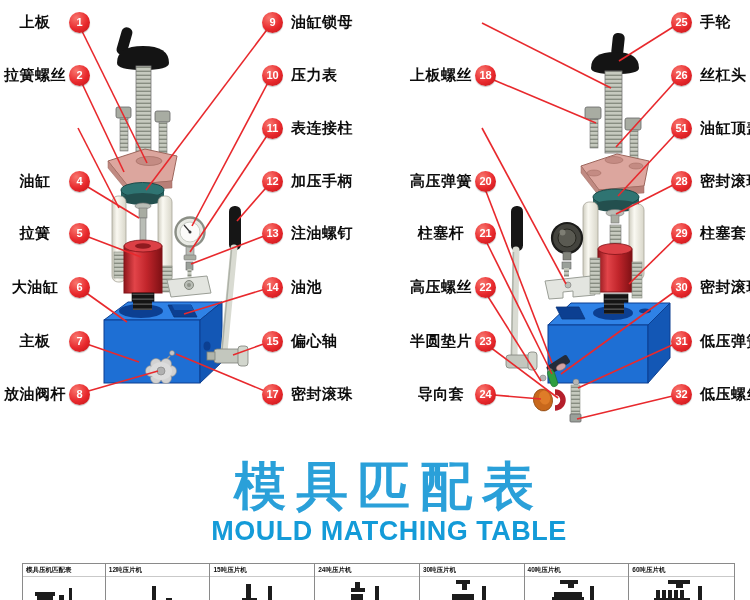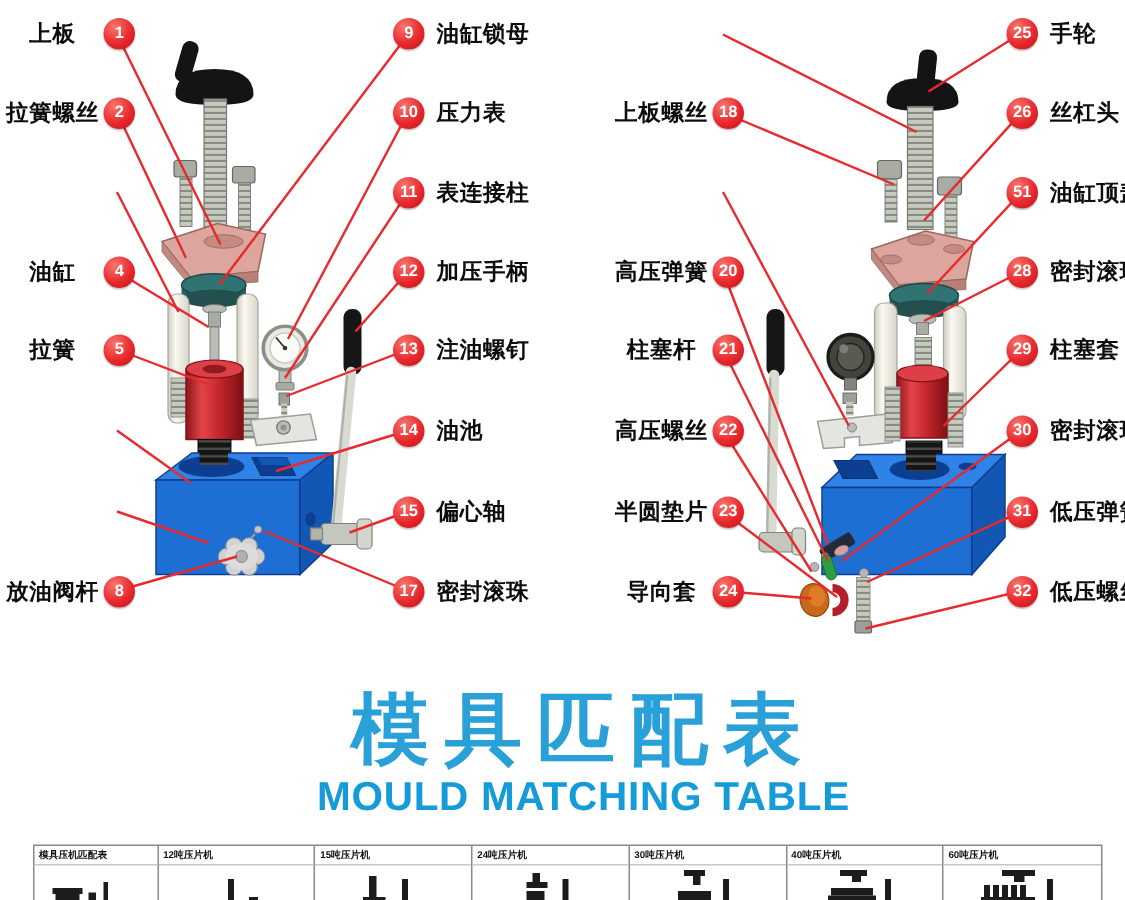--- a/index.html
+++ b/index.html
@@ -243,20 +243,28 @@
       <span class="num">2</span>
     </div>
   <div class="co" style="left:4px;top:170px">
       <span class="txt before" style="width:62px">油缸</span>
       <span class="num">4</span>
     </div>
   <div class="co" style="left:4px;top:222px">
       <span class="txt before" style="width:62px">拉簧</span>
       <span class="num">5</span>
     </div>
+  <div class="co" style="left:4px;top:276px">
+      <span class="txt before" style="width:62px">大油缸</span>
+      <span class="num">6</span>
+    </div>
+  <div class="co" style="left:4px;top:330px">
+      <span class="txt before" style="width:62px">主板</span>
+      <span class="num">7</span>
+    </div>
   <div class="co" style="left:4px;top:383px">
       <span class="txt before" style="width:62px">放油阀杆</span>
       <span class="num">8</span>
     </div>
 
   <div class="co" style="left:262px;top:11px">
       <span class="num">9</span>
       <span class="txt after">油缸锁母</span>
     </div>
   <div class="co" style="left:262px;top:64px">

